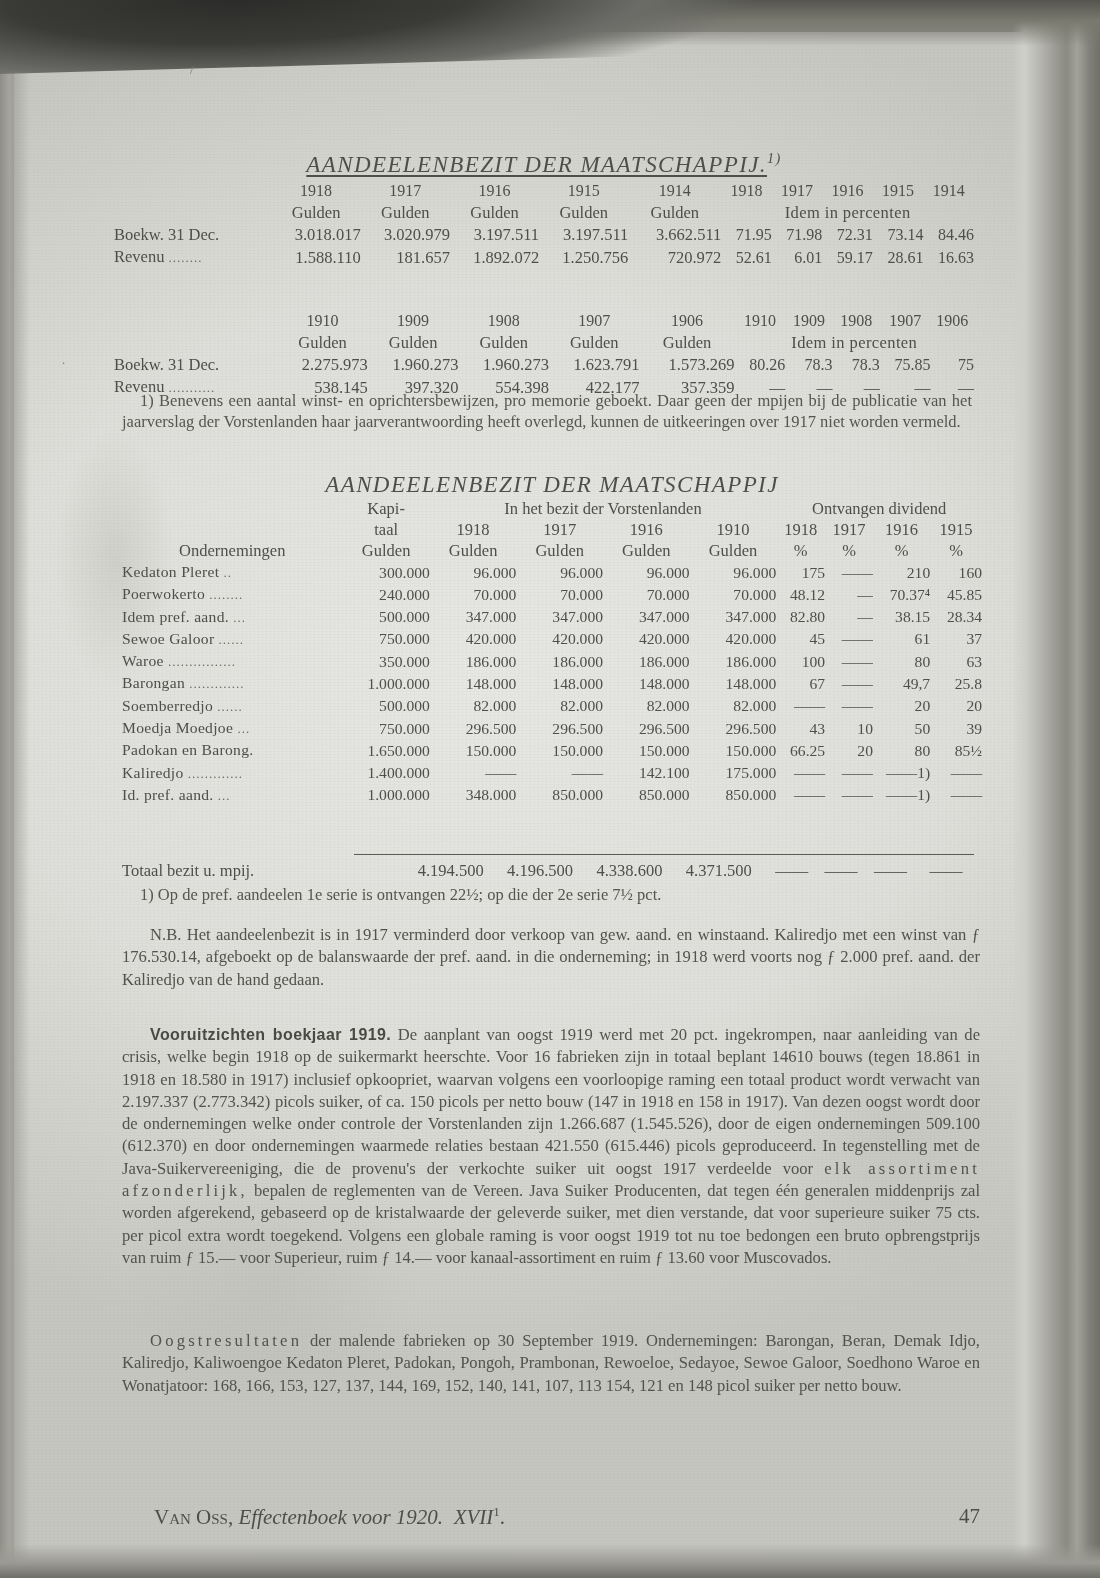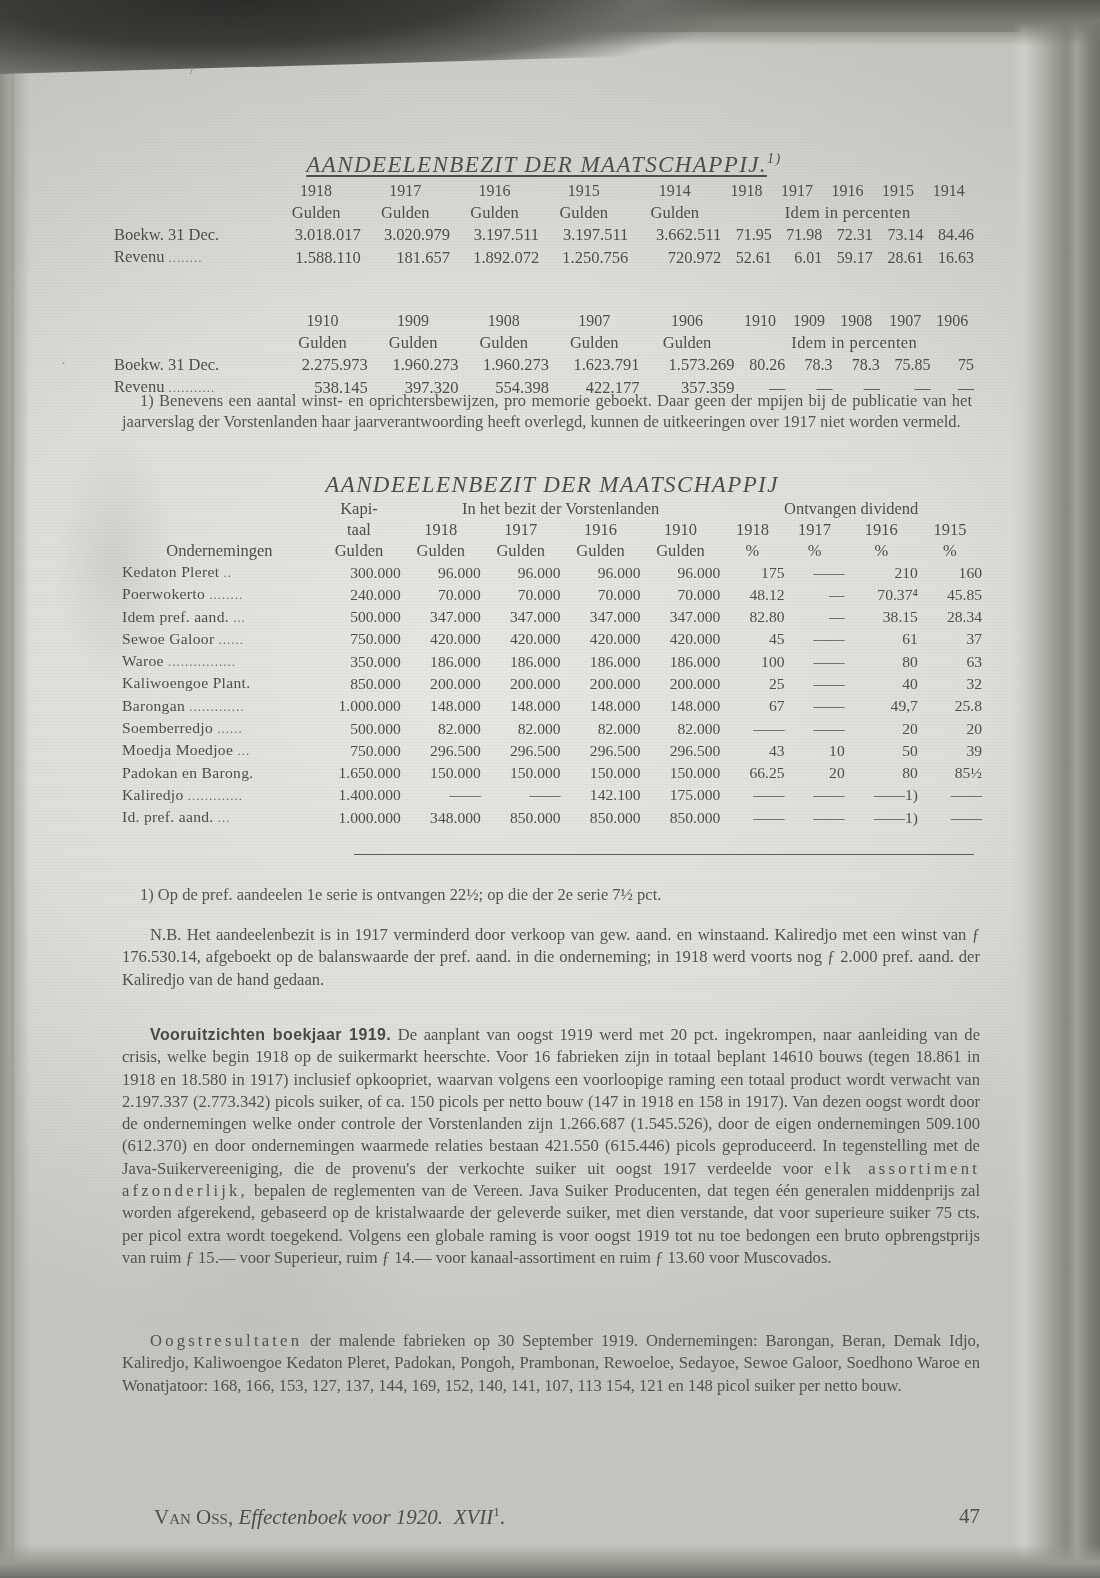--- a/index.html
+++ b/index.html
@@ -103,21 +103,21 @@
     font-size:16.5px;line-height:21px;text-align:justify;color:#56564f;
   }
   .fn-ind{text-indent:18px;}
 
   
   .mt{position:absolute;left:108px;top:466px;width:860px;}
   .mt .hdr td{font-size:16.5px;line-height:21px;}
   .mt td{font-size:15.6px;line-height:21.3px;}
   .mt .name{text-align:left;width:250px;padding-right:6px;letter-spacing:.3px;}
   .mt .n{text-align:right;padding-left:14px;}
-  .mt .p{text-align:right;padding-left:29px;}
+  .mt .p{text-align:right;padding-left:2px;}
   .mt .ctr{text-align:center;}
   .dots{letter-spacing:1px;font-size:13px;color:#6b6b64;}
   .totrule{
     position:absolute;left:340px;top:822px;width:620px;height:0;
     border-top:1.5px solid #5c5c56;
   }
   .tot{position:absolute;left:108px;top:828px;width:860px;}
   .tot td{font-size:16.5px;line-height:22px;}
 
   
@@ -364,32 +364,20 @@
         <td class="n">186.000</td>
         <td class="n">186.000</td>
         <td class="n">186.000</td>
         <td class="n">186.000</td>
         <td class="p">100</td>
         <td class="p">——</td>
         <td class="p">80</td>
         <td class="p">63</td>
       </tr>
       <tr>
-        <td class="name"><span>Kaliwoengoe Plant.</span> <span class="dots"></span></td>
-        <td class="n">850.000</td>
-        <td class="n">200.000</td>
-        <td class="n">200.000</td>
-        <td class="n">200.000</td>
-        <td class="n">200.000</td>
-        <td class="p">25</td>
-        <td class="p">——</td>
-        <td class="p">40</td>
-        <td class="p">32</td>
-      </tr>
-      <tr>
         <td class="name"><span>Barongan</span> <span class="dots">.............</span></td>
         <td class="n">1.000.000</td>
         <td class="n">148.000</td>
         <td class="n">148.000</td>
         <td class="n">148.000</td>
         <td class="n">148.000</td>
         <td class="p">67</td>
         <td class="p">——</td>
         <td class="p">49,7</td>
         <td class="p">25.8</td>
@@ -452,20 +440,36 @@
         <td class="p">——</td>
         <td class="p">——</td>
         <td class="p">——1)</td>
         <td class="p">——</td>
       </tr>
     </tbody>
       </table>
 
     <div class="totrule"></div>
 
+    <table class="tot">
+      <tbody>
+          <tr>
+        <td class="name" style="width:250px;">Totaal bezit u. mpij.</td>
+        <td style="width:92px;"></td>
+        <td class="n" style="width:96px;">4.194.500</td>
+        <td class="n" style="width:96px;">4.196.500</td>
+        <td class="n" style="width:96px;">4.338.600</td>
+        <td class="n" style="width:96px;">4.371.500</td>
+        <td class="p" style="width:54px;">——</td>
+        <td class="p" style="width:54px;">——</td>
+        <td class="p" style="width:62px;">——</td>
+        <td class="p" style="width:58px;">——</td>
+      </tr>
+    </tbody>
+      </table>
 
     <div class="fn fn-ind" style="top:852px;">1) Op de pref. aandeelen 1e serie is ontvangen 22½; op die der 2e serie 7½ pct.</div>
 
     <div class="para" style="top:892px;">
       <span class="i">N.B. Het aandeelenbezit is in 1917 verminderd door verkoop van gew. aand. en winstaand. Kaliredjo met een winst van ƒ 176.530.14, afgeboekt op de balanswaarde der pref. aand. in die onderneming; in 1918 werd voorts nog ƒ 2.000 pref. aand. der Kaliredjo van de hand gedaan.</span>
     </div>
 
     <div class="para" style="top:992px;">
       <span class="i">
         <b class="run">Vooruitzichten boekjaar 1919.</b>

